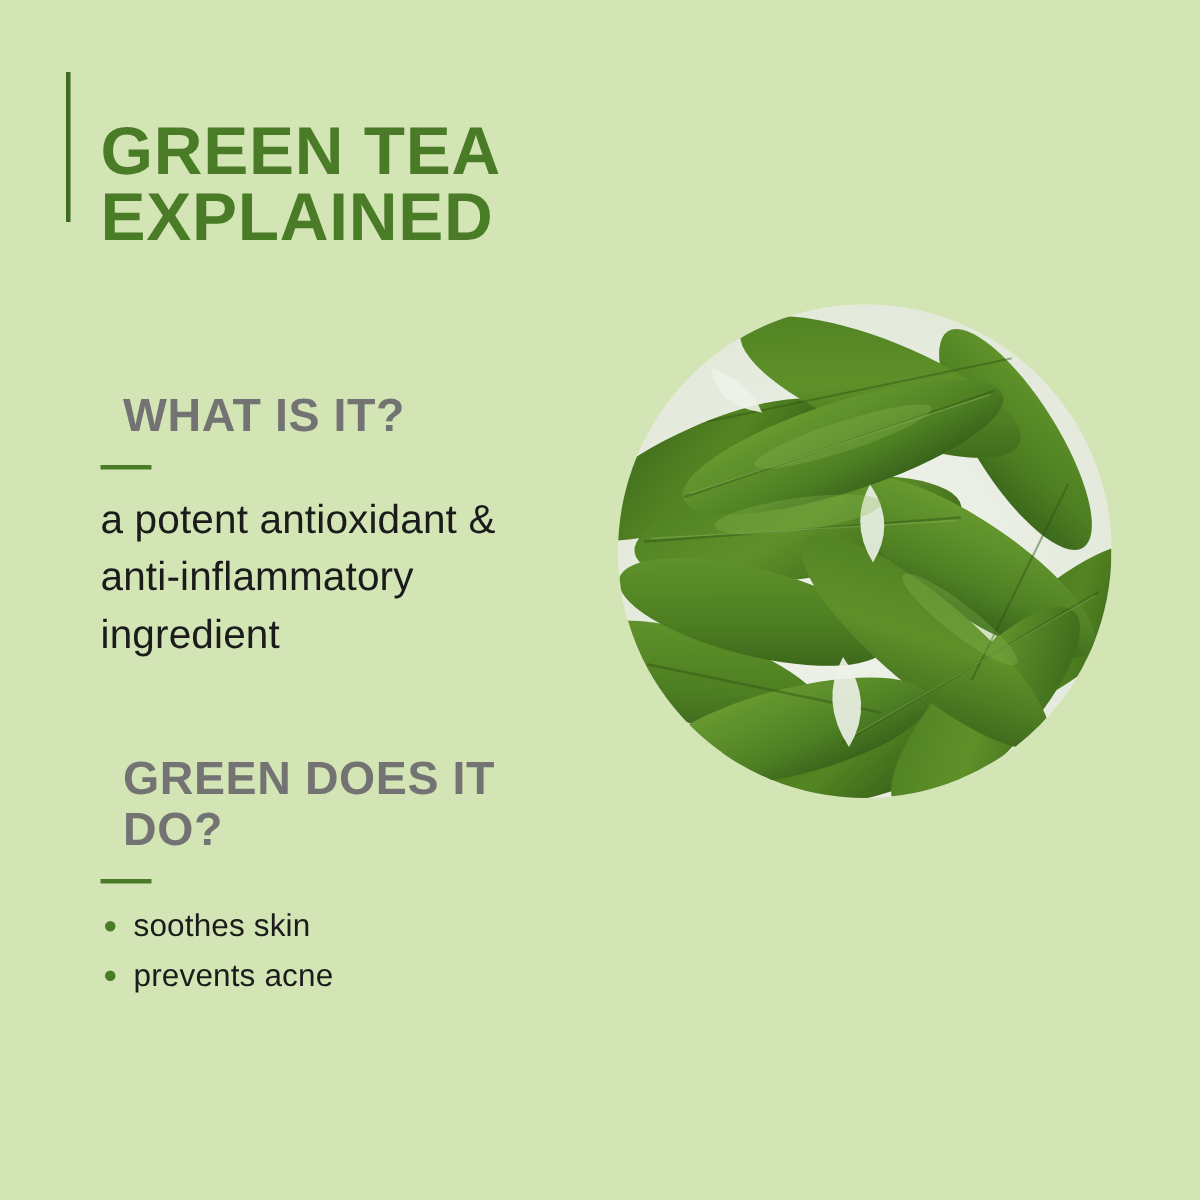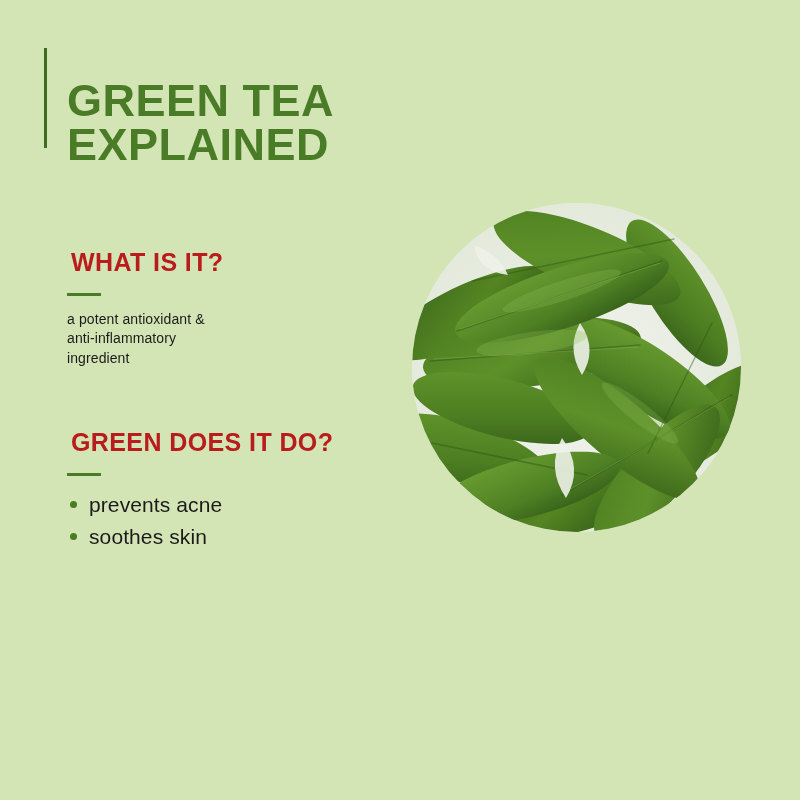--- a/index.html
+++ b/index.html
@@ -49,36 +49,36 @@
 
   
   .content {
     position: absolute;
     left: 67px;
     top: 245px;
     width: 330px;
   }
 
   .section-heading {
-    font-size: 25px;
+    font-size: 31px;
     font-weight: bold;
-    color: #b91c1c;
+    color: #737373;
     letter-spacing: 0.4px;
-    margin: 4px;
+    margin: 15px;
     line-height: 1.1;
   }
   .heading-underline {
     width: 34px;
     height: 3px;
     background: #4a7c28;
     margin: 16px 0 14px 0;
   }
 
   .body-text {
-    font-size: 14px;
+    font-size: 27px;
     line-height: 1.42;
     color: #1b1b1b;
     margin: 0;
     white-space: pre-line;
     letter-spacing: 0.1px;
   }
 
   .section-two {
     margin-top: 60px;
   }
@@ -143,22 +143,22 @@
       <div class="heading-underline"></div>
       <p class="body-text">a potent antioxidant &amp;
 anti-inflammatory
 ingredient</p>
     </div>
 
     <div class="section-two">
       <h2 class="section-heading">GREEN DOES IT DO?</h2>
       <div class="heading-underline"></div>
       <ul class="bullet-list">
+        <li>soothes skin</li>
         <li>prevents acne</li>
-        <li>soothes skin</li>
       </ul>
     </div>
 
   </div>
 
   <div class="photo-circle">
     <svg viewBox="0 0 329 329" preserveAspectRatio="xMidYMid slice">
       <defs>
         <radialGradient id="bgGrad" cx="50%" cy="55%" r="70%">
           <stop offset="0%" stop-color="#f2f4ee"></stop>

